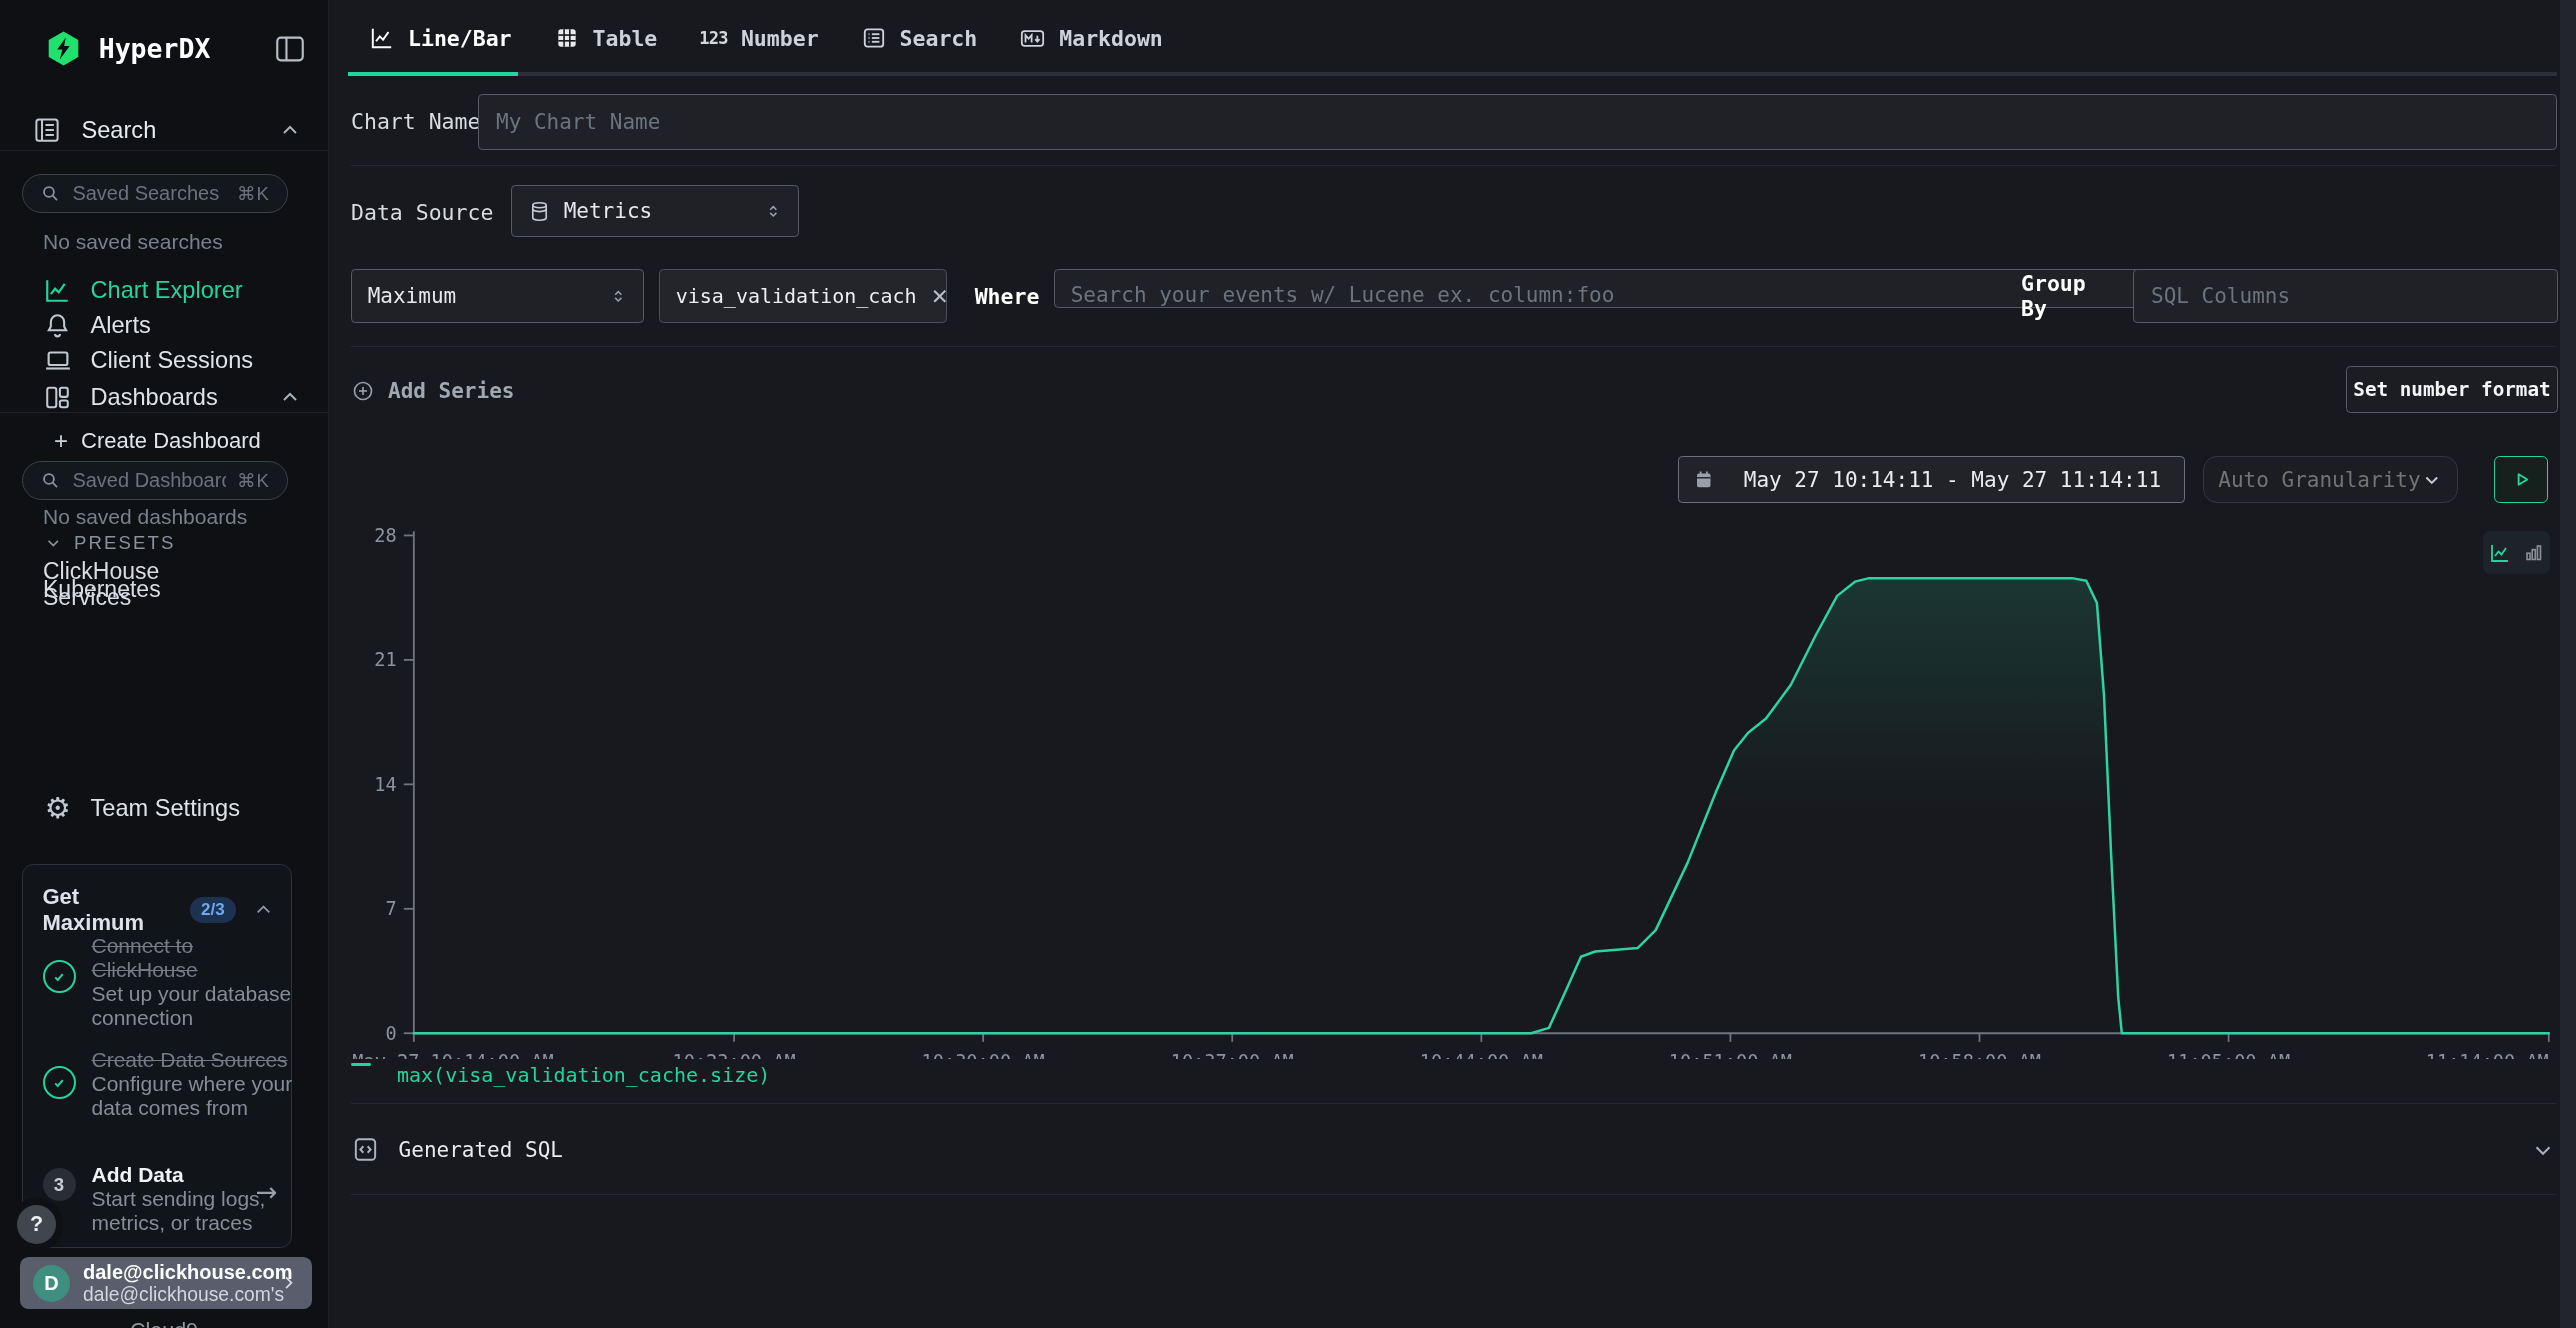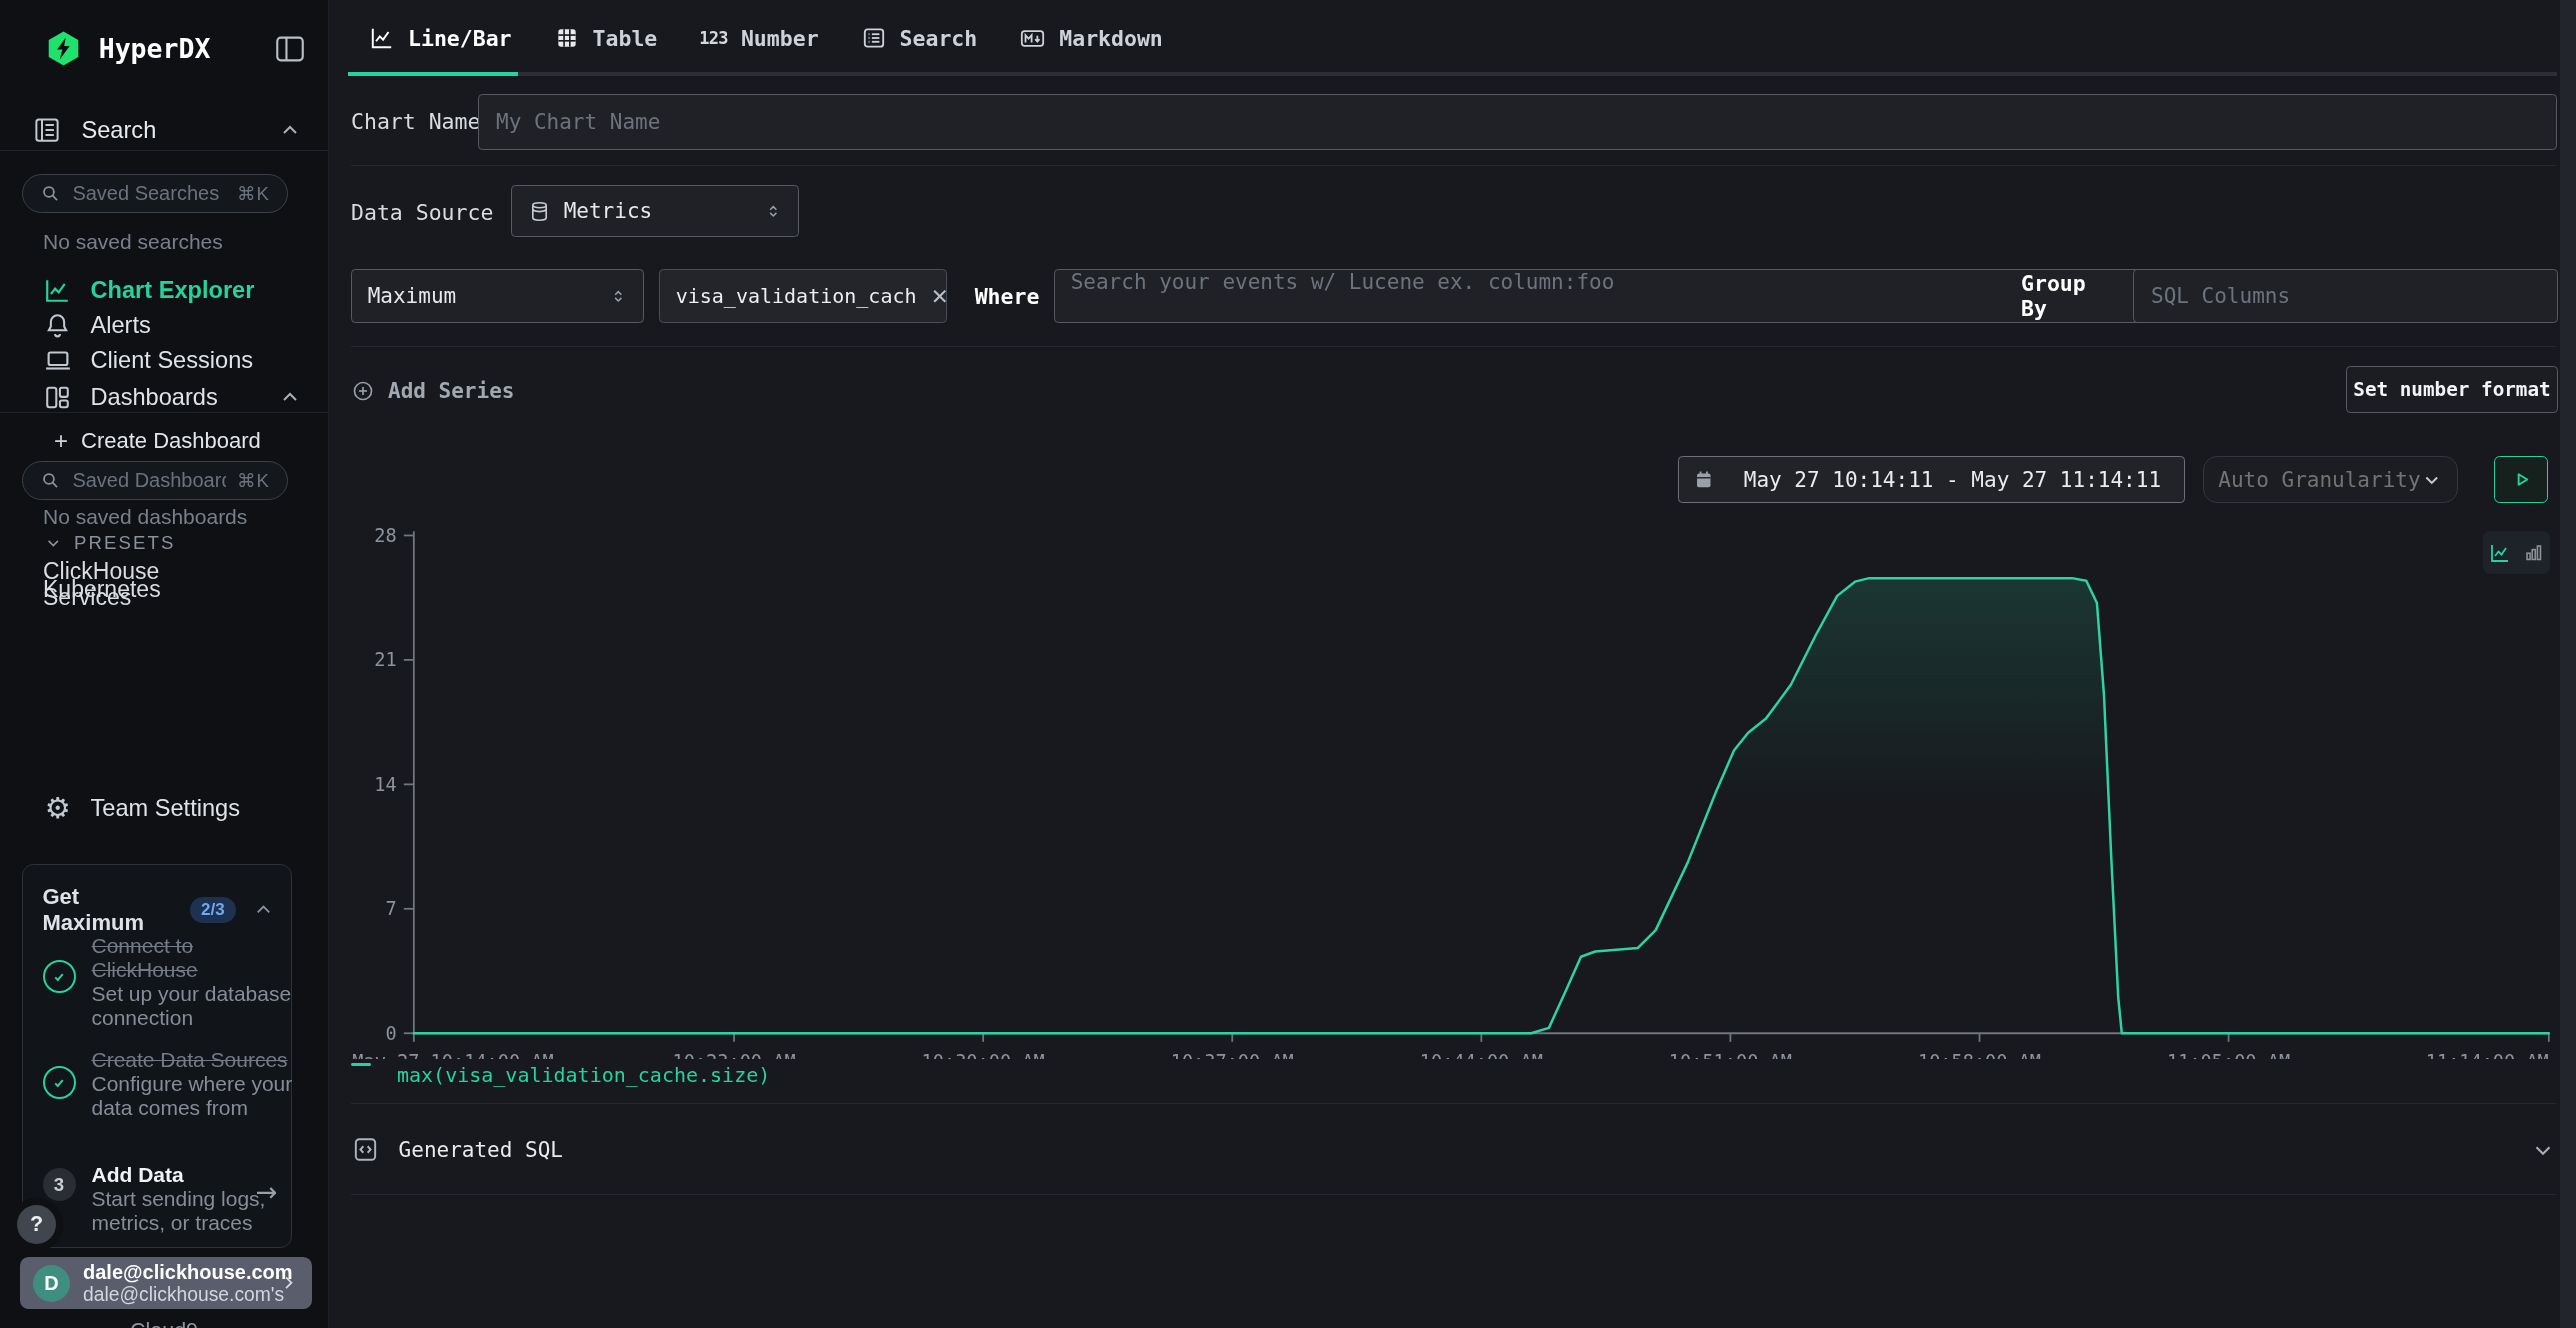--- a/index.html
+++ b/index.html
@@ -16,21 +16,21 @@
 .sec-head{position:absolute;left:0;right:0;height:34px;display:flex;align-items:center;gap:20px;padding-left:31.5px;font-size:23.6px;font-weight:500;color:#e7eaee}
 .sec-chevron{position:absolute;right:26px;color:#aab0b8}
 .sb-divider{position:absolute;left:0;right:0;height:1.4px;background:#20232a}
 .pill{position:absolute;left:21.5px;width:266px;height:39px;border:1.4px solid #3c4049;border-radius:20px;background:#14171c;display:flex;align-items:center;padding:0 17px;gap:11.4px}
 .pill input{flex:1;background:transparent;border:none;outline:none;font-family:inherit;font-size:20px;color:#dfe3e8;min-width:0}
 .pill input::placeholder{color:#6b727d}
 .pill .kbd{font-size:18.6px;color:#6b727d;letter-spacing:0.7px}
 .sb-empty{position:absolute;left:43px;font-size:21px;color:#79808b}
 .nav-item{position:absolute;left:0;right:0;height:34px;display:flex;align-items:center;gap:17px;padding-left:42px;font-size:23.6px;color:#dfe3e8;cursor:pointer}
 .nav-item .nicon{width:31.5px;display:flex;justify-content:center;color:#c2c8d0}
-.nav-item.active{color:var(--accent);font-weight:bold}
+.nav-item.active{color:var(--accent);font-weight:normal}
 .nav-item.active .nicon{color:var(--accent)}
 .create-dash{position:absolute;left:54px;height:31.5px;display:flex;align-items:center;gap:13px;font-size:22px;color:#e2e5ea;cursor:pointer}
 .create-dash .plus{font-size:24px;color:#cfd4db}
 .presets-row{position:absolute;left:44px;display:flex;align-items:center;gap:11.4px;font-size:18.6px;letter-spacing:2.1px;color:#8b929d;cursor:pointer}
 .preset-item{position:absolute;left:43px;font-size:23px;color:#d9dce2;cursor:pointer}
 .gear-glyph{font-family:"DejaVu Sans",sans-serif;font-size:29px;color:#c2c8d0;line-height:1}
 
 .gs-panel{position:absolute;left:21.5px;top:864px;width:270px;height:384px;border:1.4px solid #2e3138;border-radius:11.4px;background:#111419}
 .gs-title-row{position:absolute;top:18.6px;left:20px;right:15.7px;display:flex;align-items:center;gap:15.7px}
 .gs-title{font-size:22px;font-weight:bold;color:#dfe3e8}
@@ -65,21 +65,21 @@
 
 .form-label{position:absolute;font-size:21.5px;color:#d8dbe0}
 .text-input{position:absolute;background:#1f2127;border:1.4px solid #565a63;border-radius:4.3px;font-family:inherit;font-size:21px;color:#e8eaee;padding:0 17px;outline:none}
 .text-input::placeholder{color:#6c737d}
 .hr{position:absolute;left:20px;right:20px;height:1.4px;background:#26292f}
 .select-box{position:absolute;height:52px;background:#1f2127;border:1.4px solid #565a63;border-radius:4.3px;display:flex;align-items:center;padding:0 15.7px;gap:13px;font-size:21px;color:#e6e8ec;cursor:pointer}
 .select-box .dual{margin-left:auto;color:#9aa0a8}
 .tag{position:absolute;height:54px;background:#23252b;border:1.4px solid #4a4e56;border-radius:4.3px;display:flex;align-items:center;padding:0 15.7px;gap:14.3px;font-size:20px;color:#eceef1}
 .tag .x{color:#b9bec6;font-size:21.5px;cursor:pointer;font-family:"DejaVu Sans",sans-serif}
 .inline-label{position:absolute;font-size:21.5px;font-weight:bold;color:#fff;display:flex;align-items:center;justify-content:center}
-.input-wrap{position:absolute;height:54px;background:#1f2127;border:1.4px solid #565a63;border-radius:4.3px;display:flex;align-items:flex-start;padding:0 15.7px}
+.input-wrap{position:absolute;height:39px;background:#1f2127;border:1.4px solid #565a63;border-radius:4.3px;display:flex;align-items:flex-end;padding:0 15.7px}
 .input-wrap input{flex:1;min-width:0;background:transparent;border:none;outline:none;font-family:inherit;font-size:21px;color:#e8eaee}
 .input-wrap input::placeholder{color:#6c737d}
 .lang-toggle{display:flex;align-items:center;gap:10px;font-size:20px;white-space:nowrap}
 .lang-sql{color:#9098a2;cursor:pointer}
 .lang-sep{color:#565b63}
 .lang-lucene{color:var(--accent);cursor:pointer}
 .add-series{position:absolute;left:20px;top:374px;height:33px;display:flex;align-items:center;gap:13px;color:#a2a8b1;font-size:21px;font-weight:bold;cursor:pointer}
 .btn-outline{position:absolute;background:#1b1d22;border:1.4px solid #575b63;border-radius:4.3px;display:flex;align-items:center;justify-content:center;font-size:19.3px;font-weight:bold;color:#f2f4f6;cursor:pointer}
 .date-input{position:absolute;left:1347px;top:456px;width:507px;height:47px;background:#212329;border:1.4px solid #6b7079;border-radius:4.3px;display:flex;align-items:center;gap:29px;padding:0 14.3px;font-size:21px;color:#e9ebef;cursor:pointer}
 .granularity{position:absolute;left:1872px;top:456px;width:255px;height:47px;background:#1b1d22;border:1.4px solid #33363d;border-radius:14px;display:flex;align-items:center;padding:0 14.3px;font-size:21px;color:#737373;cursor:pointer}

